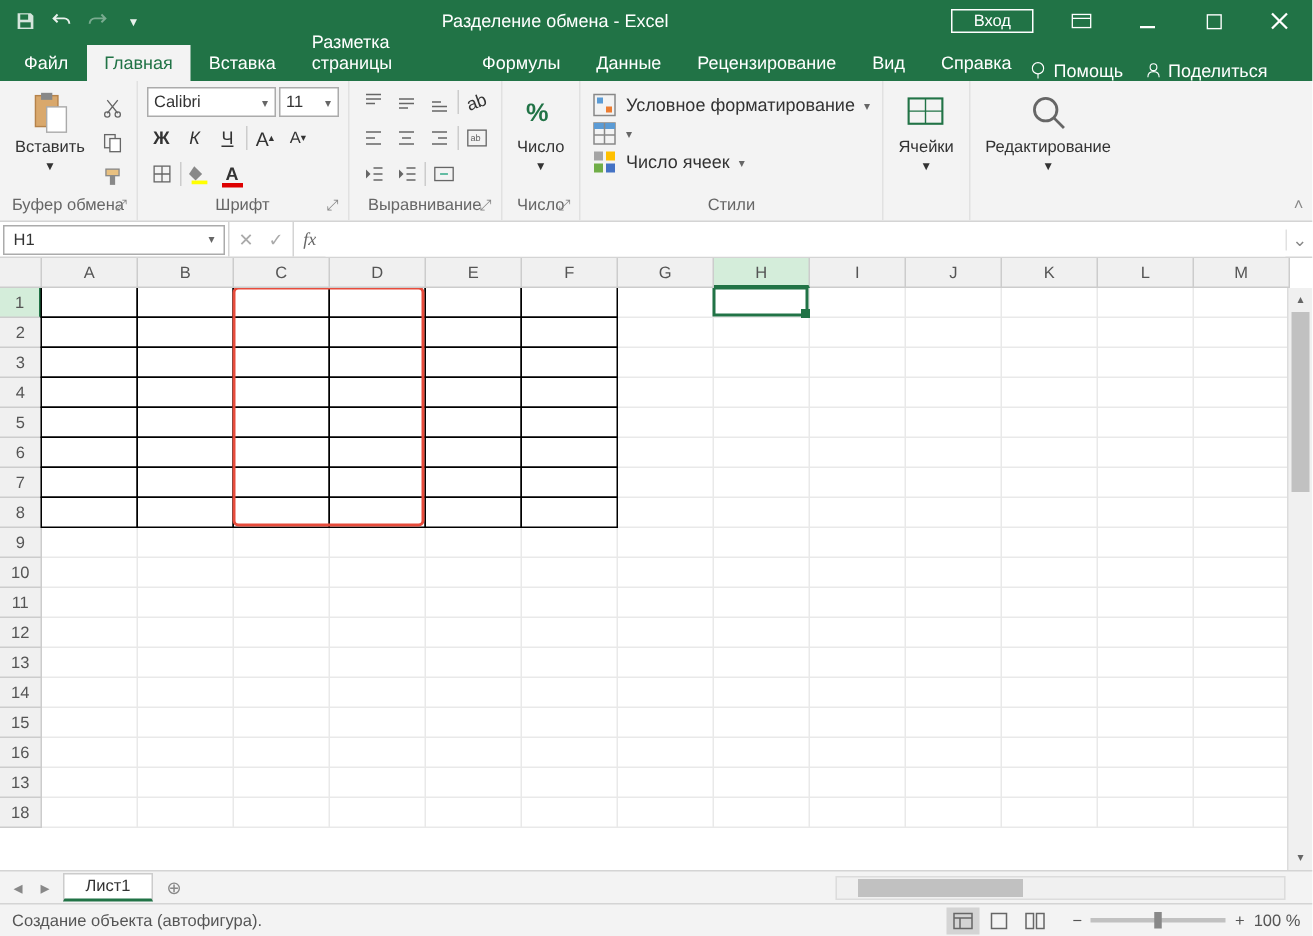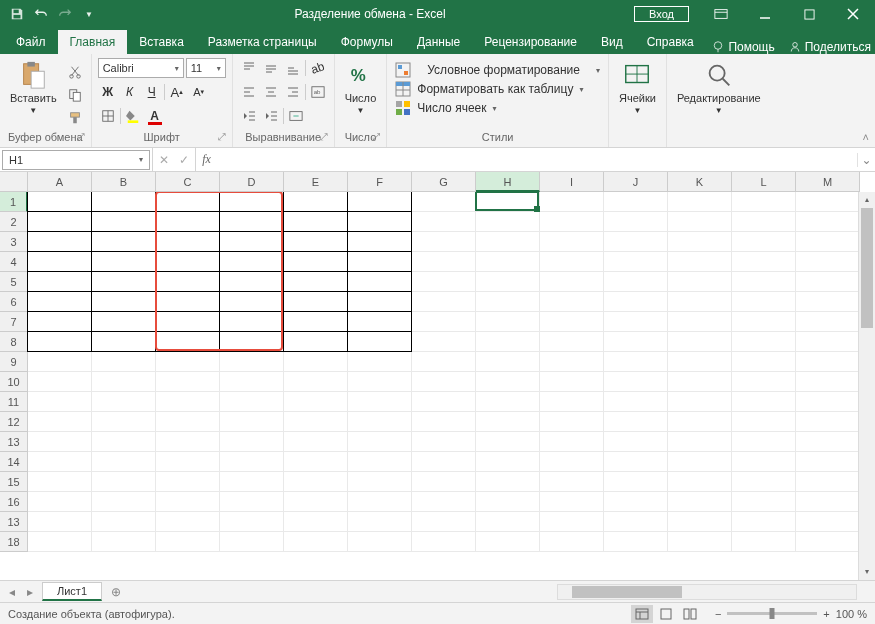--- a/index.html
+++ b/index.html
@@ -12,21 +12,21 @@
 .qat-btn.disabled { opacity: .4; }
 .titlebar .title { flex: 1; text-align: center; font-size: 12px; }
 .titlebar .login { border: 1px solid #fff; padding: 1px 14px; font-size: 11px; margin-right: 10px; }
 .winctl { display: flex; }
 .winctl div { width: 44px; height: 28px; display: flex; align-items: center; justify-content: center; }
 
 
 .tabs { height: 26px; background: #217346; display: flex; align-items: flex-end; padding-left: 4px; }
 .tab { padding: 5px 12px; color: #fff; font-size: 12px; cursor: pointer; }
 .tab.active { background: #f3f3f3; color: #217346; }
-.tab-right { margin-left: auto; display: flex; align-items: center; gap: 14px; padding-right: 4px; color: #fff; font-size: 12px; }
+.tab-right { margin-left: auto; display: flex; align-items: center; gap: 14px; padding-right: 30px; color: #fff; font-size: 12px; }
 .tab-right span { display: flex; align-items: center; gap: 4px; }
 
 
 .ribbon { height: 94px; background: #f3f3f3; border-bottom: 1px solid #d4d4d4; display: flex; position: relative; }
 .group { border-right: 1px solid #e1e1e1; padding: 4px 6px 2px; display: flex; flex-direction: column; }
 .group-content { flex: 1; display: flex; align-items: flex-start; gap: 4px; }
 .group-label { text-align: center; font-size: 11px; color: #666; padding: 2px 0; position: relative; }
 .group-label .launcher { position: absolute; right: 0; bottom: 2px; font-size: 10px; color: #888; }
 .bigbtn { display: flex; flex-direction: column; align-items: center; gap: 2px; padding: 2px 4px; font-size: 11px; text-align: center; }
 .bigbtn svg { width: 30px; height: 30px; }
@@ -339,37 +339,36 @@
           </svg>
         <span>Число</span>
         <span style="font-size:8px;">▼</span>
       </div>
     </div>
     <div class="group-label"><span>Число</span><span class="launcher">⤢</span></div>
   </div>
 
   <div class="group">
     <div class="group-content col" style="gap:3px;padding:4px 2px;">
-      <div class="row" style="gap:16px;justify-content:center;">
+      <div class="row" style="gap:6px;justify-content:center;">
         <svg width="16" height="16" viewBox="0 0 16 16">
             <rect x="1" y="1" width="14" height="14" fill="none" stroke="#888"></rect>
             <rect x="3" y="3" width="4" height="4" fill="#5b9bd5"></rect>
             <rect x="9" y="9" width="4" height="4" fill="#ed7d31"></rect>
           </svg>
         <span>Условное форматирование</span>
           <span style="font-size:8px;color:#666;">▾</span>
       </div>
       <div class="row" style="gap:6px;">
         <svg width="16" height="16" viewBox="0 0 16 16">
             <rect x="1" y="1" width="14" height="14" fill="none" stroke="#888"></rect>
             <rect x="1" y="1" width="14" height="4" fill="#5b9bd5"></rect>
             <line x1="1" y1="9" x2="15" y2="9" stroke="#888"></line>
             <line x1="8" y1="1" x2="8" y2="15" stroke="#888"></line>
           </svg>
-        <span>Форматировать как таблицу</span>
           <span style="font-size:8px;color:#666;">▾</span>
       </div>
       <div class="row" style="gap:6px;">
         <svg width="16" height="16" viewBox="0 0 16 16">
             <rect x="1" y="1" width="6" height="6" fill="#a5a5a5"></rect>
             <rect x="9" y="1" width="6" height="6" fill="#ffc000"></rect>
             <rect x="1" y="9" width="6" height="6" fill="#70ad47"></rect>
             <rect x="9" y="9" width="6" height="6" fill="#4472c4"></rect>
           </svg>
         <span>Число ячеек</span>

